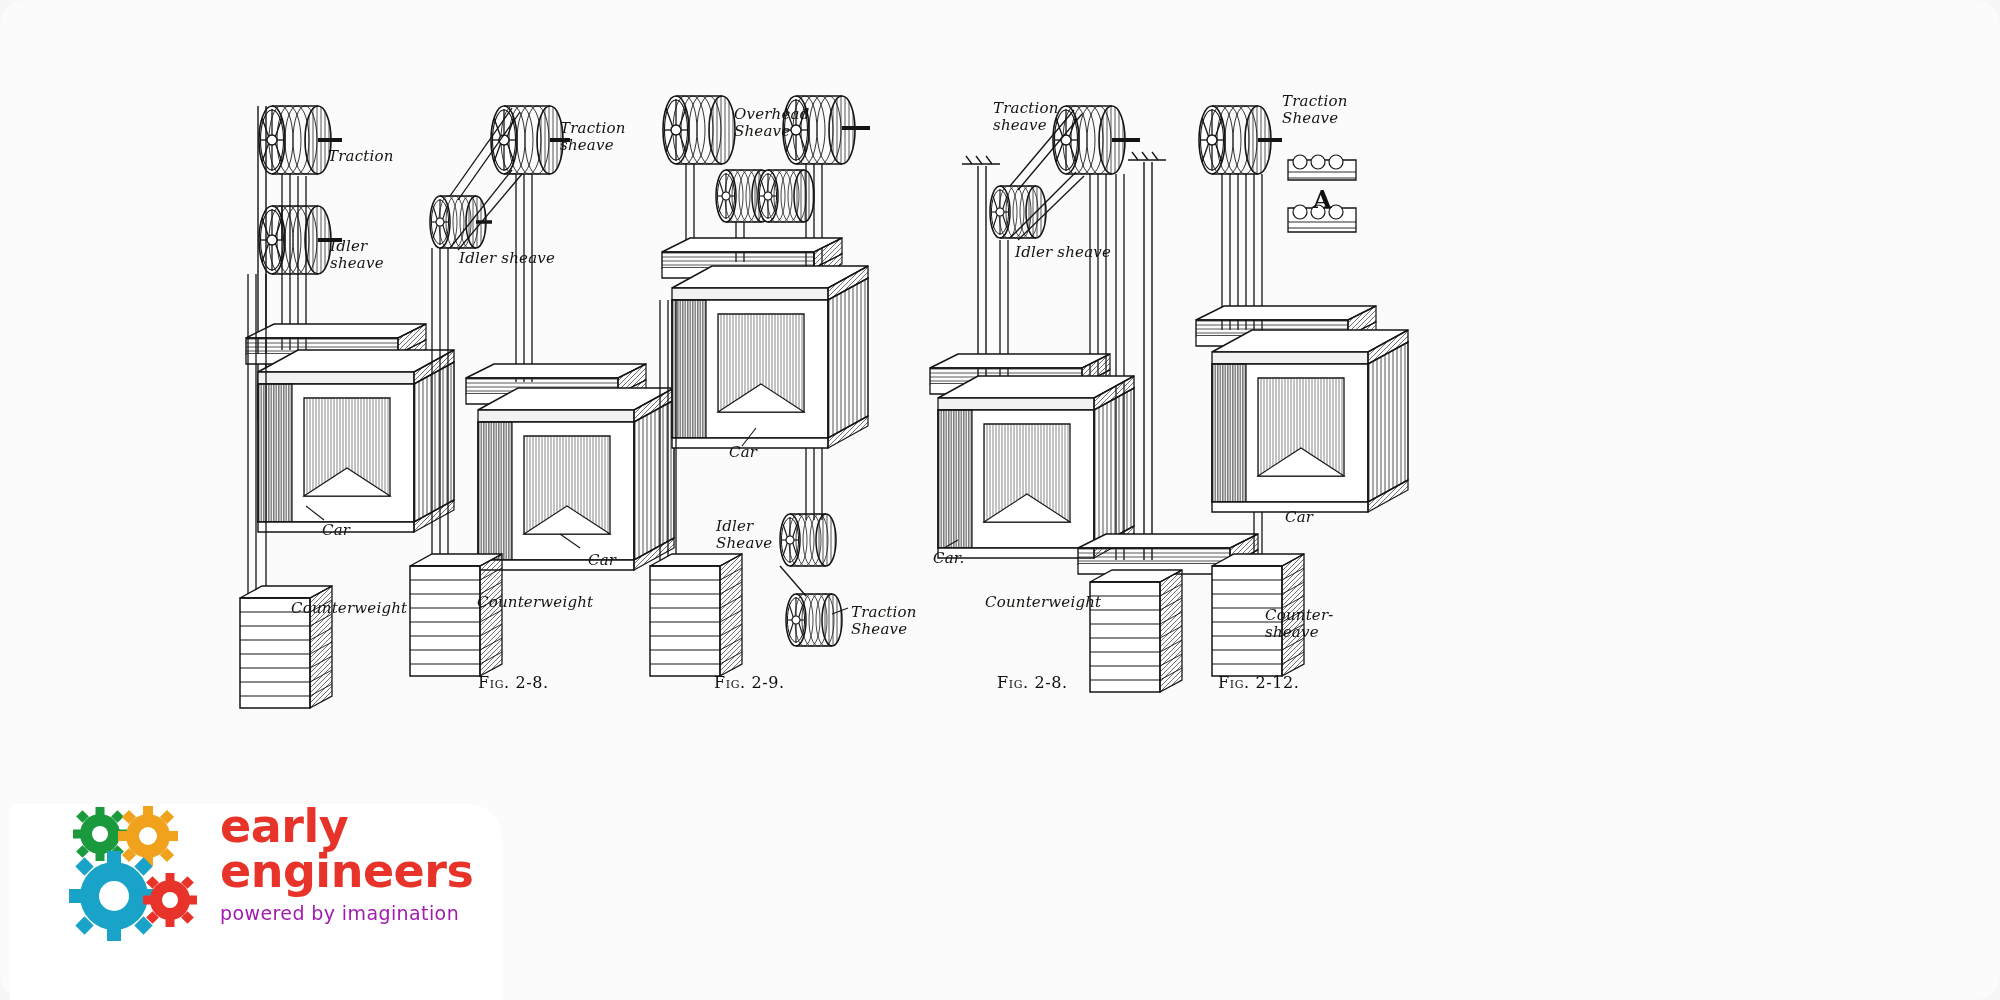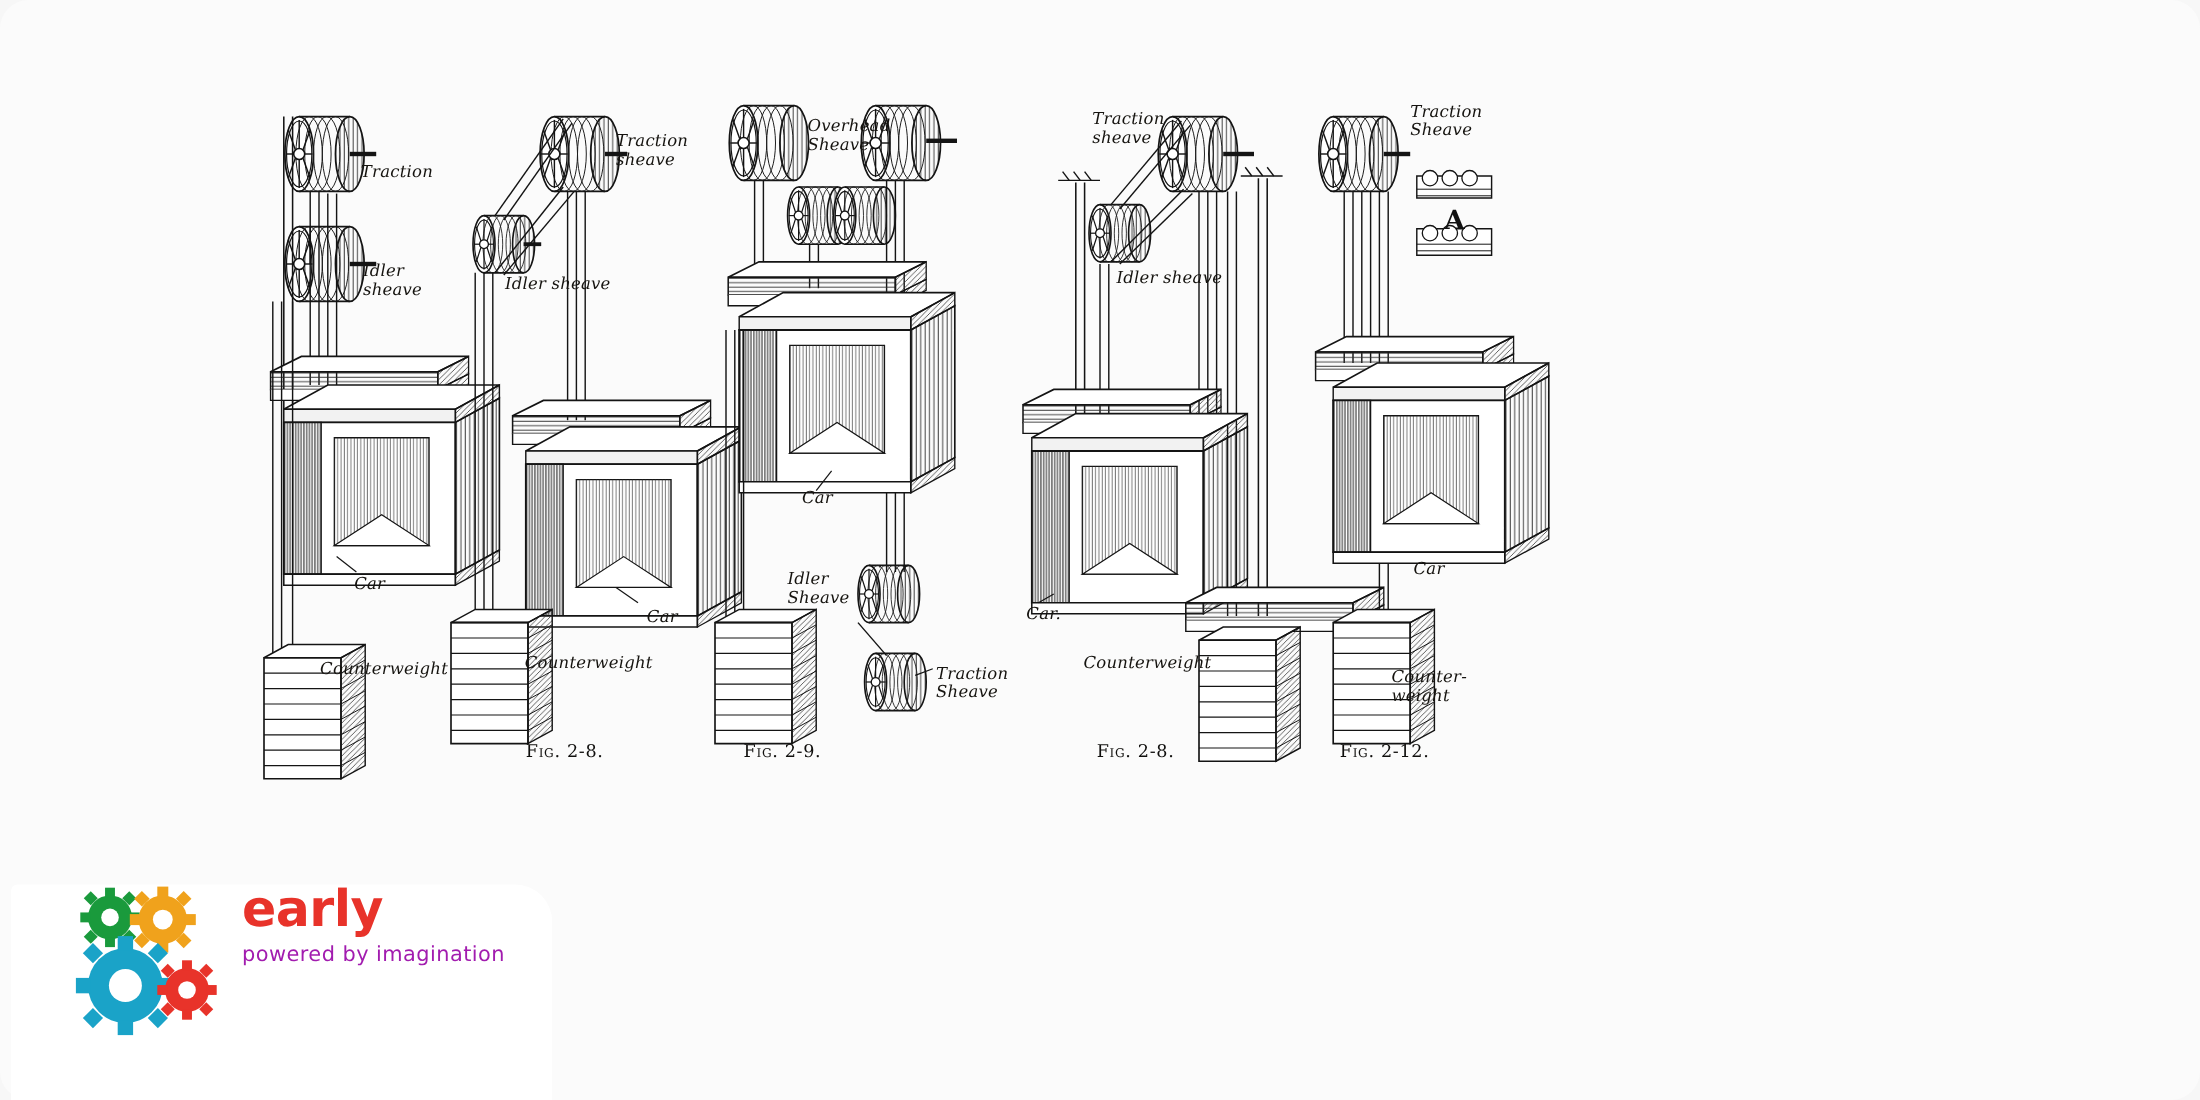--- a/index.html
+++ b/index.html
@@ -434,35 +434,35 @@
   <div class="lbl" style="left:477px;top:594px;">Counterweight</div>
   <div class="figcap" style="left:478px;top:673px;">Fig. 2-8.</div>
 
   <div class="lbl" style="left:734px;top:106px;">Overhead
 Sheave</div>
   <div class="lbl" style="left:729px;top:444px;">Car</div>
   <div class="lbl" style="left:716px;top:518px;">Idler
 Sheave</div>
   <div class="lbl" style="left:851px;top:604px;">Traction
 Sheave</div>
-  <div class="figcap" style="left:676px;top:673px;">Fig. 2-9.</div>
+  <div class="figcap" style="left:714px;top:673px;">Fig. 2-9.</div>
 
   <div class="lbl" style="left:993px;top:100px;">Traction
 sheave</div>
   <div class="lbl" style="left:1015px;top:244px;">Idler sheave</div>
   <div class="lbl" style="left:921px;top:550px;margin-left:12px;">Car.</div>
   <div class="lbl" style="left:985px;top:594px;">Counterweight</div>
   <div class="figcap" style="left:997px;top:673px;">Fig. 2-8.</div>
 
   <div class="lbl" style="left:1282px;top:93px;">Traction
 Sheave</div>
   <div class="letterA" style="left:1313px;top:185px;">A</div>
   <div class="lbl" style="left:1285px;top:509px;">Car</div>
   <div class="lbl" style="left:1265px;top:607px;">Counter-
-weight</div>
+sheave</div>
   <div class="figcap" style="left:1218px;top:673px;">Fig. 2-12.</div>
 
   <div class="logo-card">
     <div class="logo-mark">
       <svg viewBox="0 0 140 140" width="140" height="140">
 
         <g transform="translate(34,30)">
           <g fill="#1a9a3c">
             <circle cx="0" cy="0" r="20"></circle>
             <g>
@@ -526,16 +526,17 @@
               <rect x="-22" y="13" width="9" height="9" transform="rotate(45 -17.5 17.5)"></rect>
               <rect x="13" y="13" width="9" height="9" transform="rotate(45 17.5 17.5)"></rect>
             </g>
           </g>
           <circle cx="0" cy="0" r="8" fill="#ffffff"></circle>
         </g>
       </svg>
     </div>
     <div class="logo-text">
       <div class="logo-line1">early</div>
+      <div class="logo-line2">engineers</div>
       <div class="logo-tag">powered by imagination</div>
     </div>
   </div>
 </div>
 
 </body></html>

